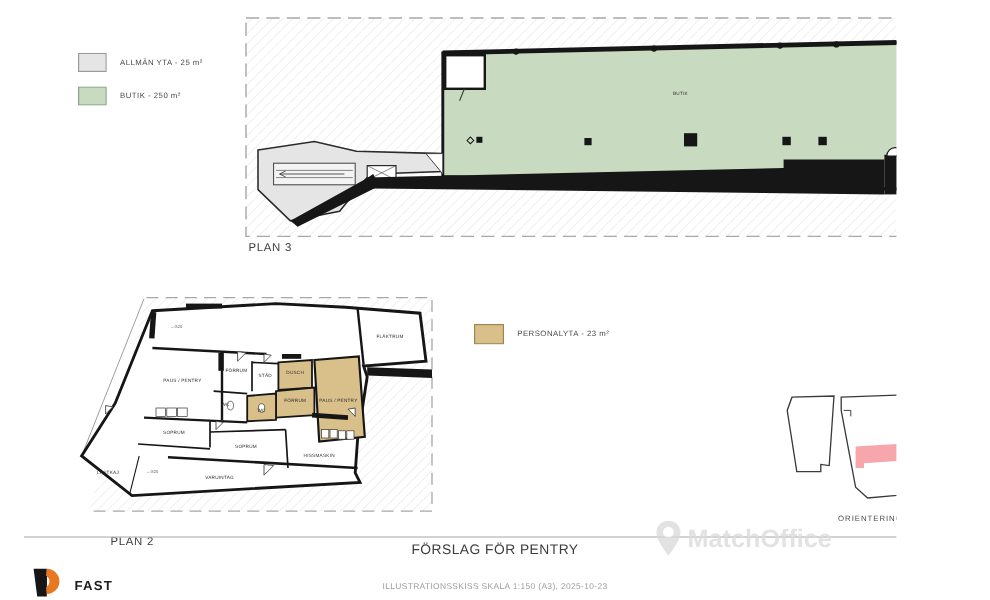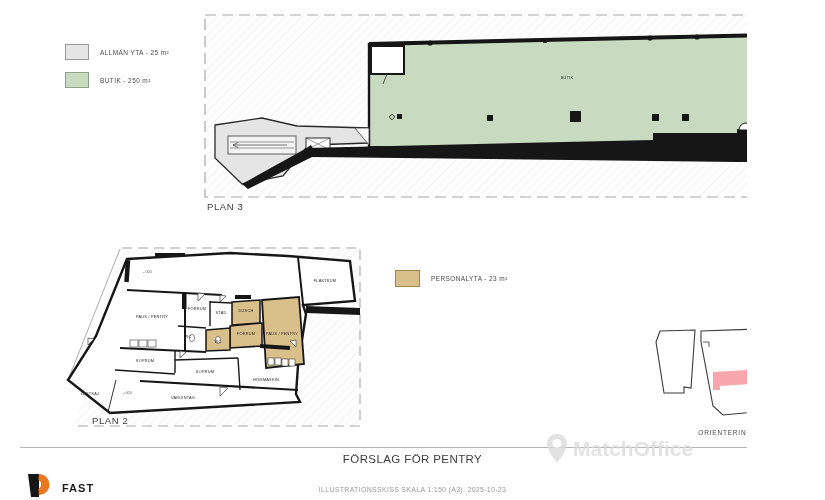--- a/index.html
+++ b/index.html
@@ -169,21 +169,21 @@
     <text x="158" y="101" text-anchor="middle" class="roomlabel">WC</text>
     <text x="222" y="93" text-anchor="middle" class="roomlabel">PAUS / PENTRY</text>
     <text x="85" y="120" text-anchor="middle" class="roomlabel">SOPRUM</text>
     <text x="145" y="131" text-anchor="middle" class="roomlabel">SOPRUM</text>
     <text x="206" y="139" text-anchor="middle" class="roomlabel">HISSMASKIN</text>
     <text x="30" y="153" text-anchor="middle" class="roomlabel">LASTKAJ</text>
     <text x="123" y="157" text-anchor="middle" class="roomlabel">VARUINTAG</text>
     <text x="82" y="31" text-anchor="start" class="doorlabel">←G20</text>
     <text x="62" y="152" text-anchor="start" class="doorlabel">←G20</text>
   </svg>
-  <div class="abs plan-caption" style="left:92px;top:415px;text-align:center;">PLAN 2</div>
+  <div class="abs plan-caption" style="left:92px;top:446px;text-align:center;">PLAN 2</div>
 
   <div class="abs legend-row" style="left:395px;top:270px;">
     <svg width="25" height="17">
       <rect x="0.5" y="0.5" width="24" height="16" stroke="#a08550" fill="#d9bf8a"></rect>
     </svg>
     <span class="legend-label">PERSONALYTA - 23 m²</span>
   </div>
 
   <svg class="abs" style="left:645px;top:322px;" width="160" height="112" viewBox="0 0 160 112">
     <path d="M15,9 L50,8 L46,66 L39,65 L39,71 L19,71 L11,20 Z" fill="#ffffff" stroke="#3a3a3a" stroke-width="1.1"></path>

